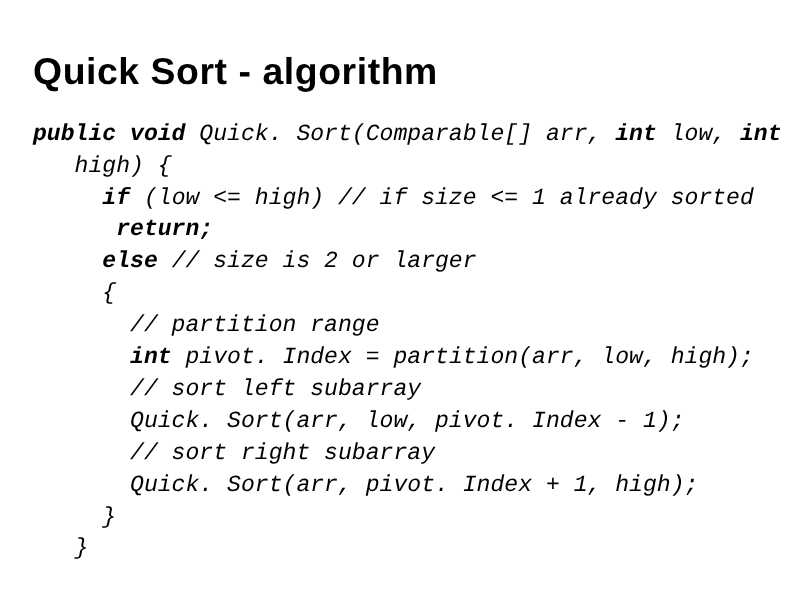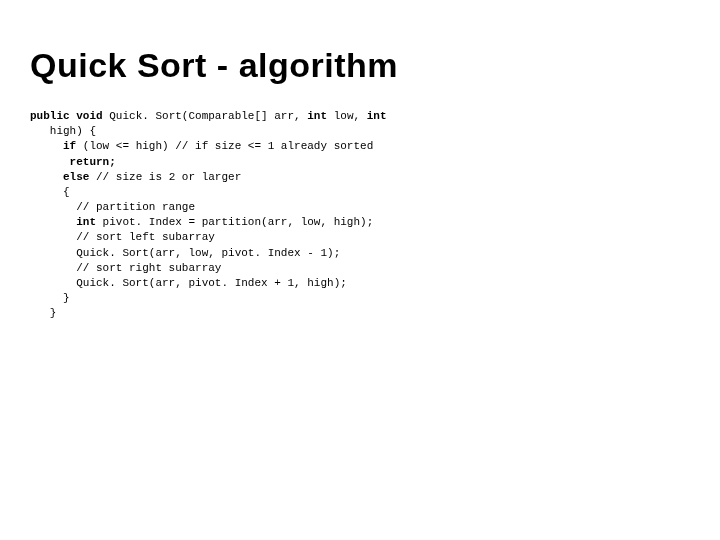--- a/index.html
+++ b/index.html
@@ -19,24 +19,25 @@
     margin-top: 16px;
   }
   .title {
     font-size: 34px;
     font-weight: bold;
     margin: 10px 0 24px 0;
     letter-spacing: 0.5px;
   }
   pre.code {
     font-family: "Courier New", Courier, monospace;
-    font-size: 11px;
+    font-size: 21px;
     line-height: 1.38;
     white-space: pre;
     margin: 0;
+    font-style: italic;
   }
   .kw { font-weight: bold; }
 </style>
 </head>
 <body>
 
 <div class="slide">
   <div class="title">Quick Sort - algorithm</div>
 
   <pre class="code"><span class="kw">public void</span><span> Quick. Sort(Comparable[] arr, </span><span class="kw">int</span><span> low, </span><span class="kw">int</span>

